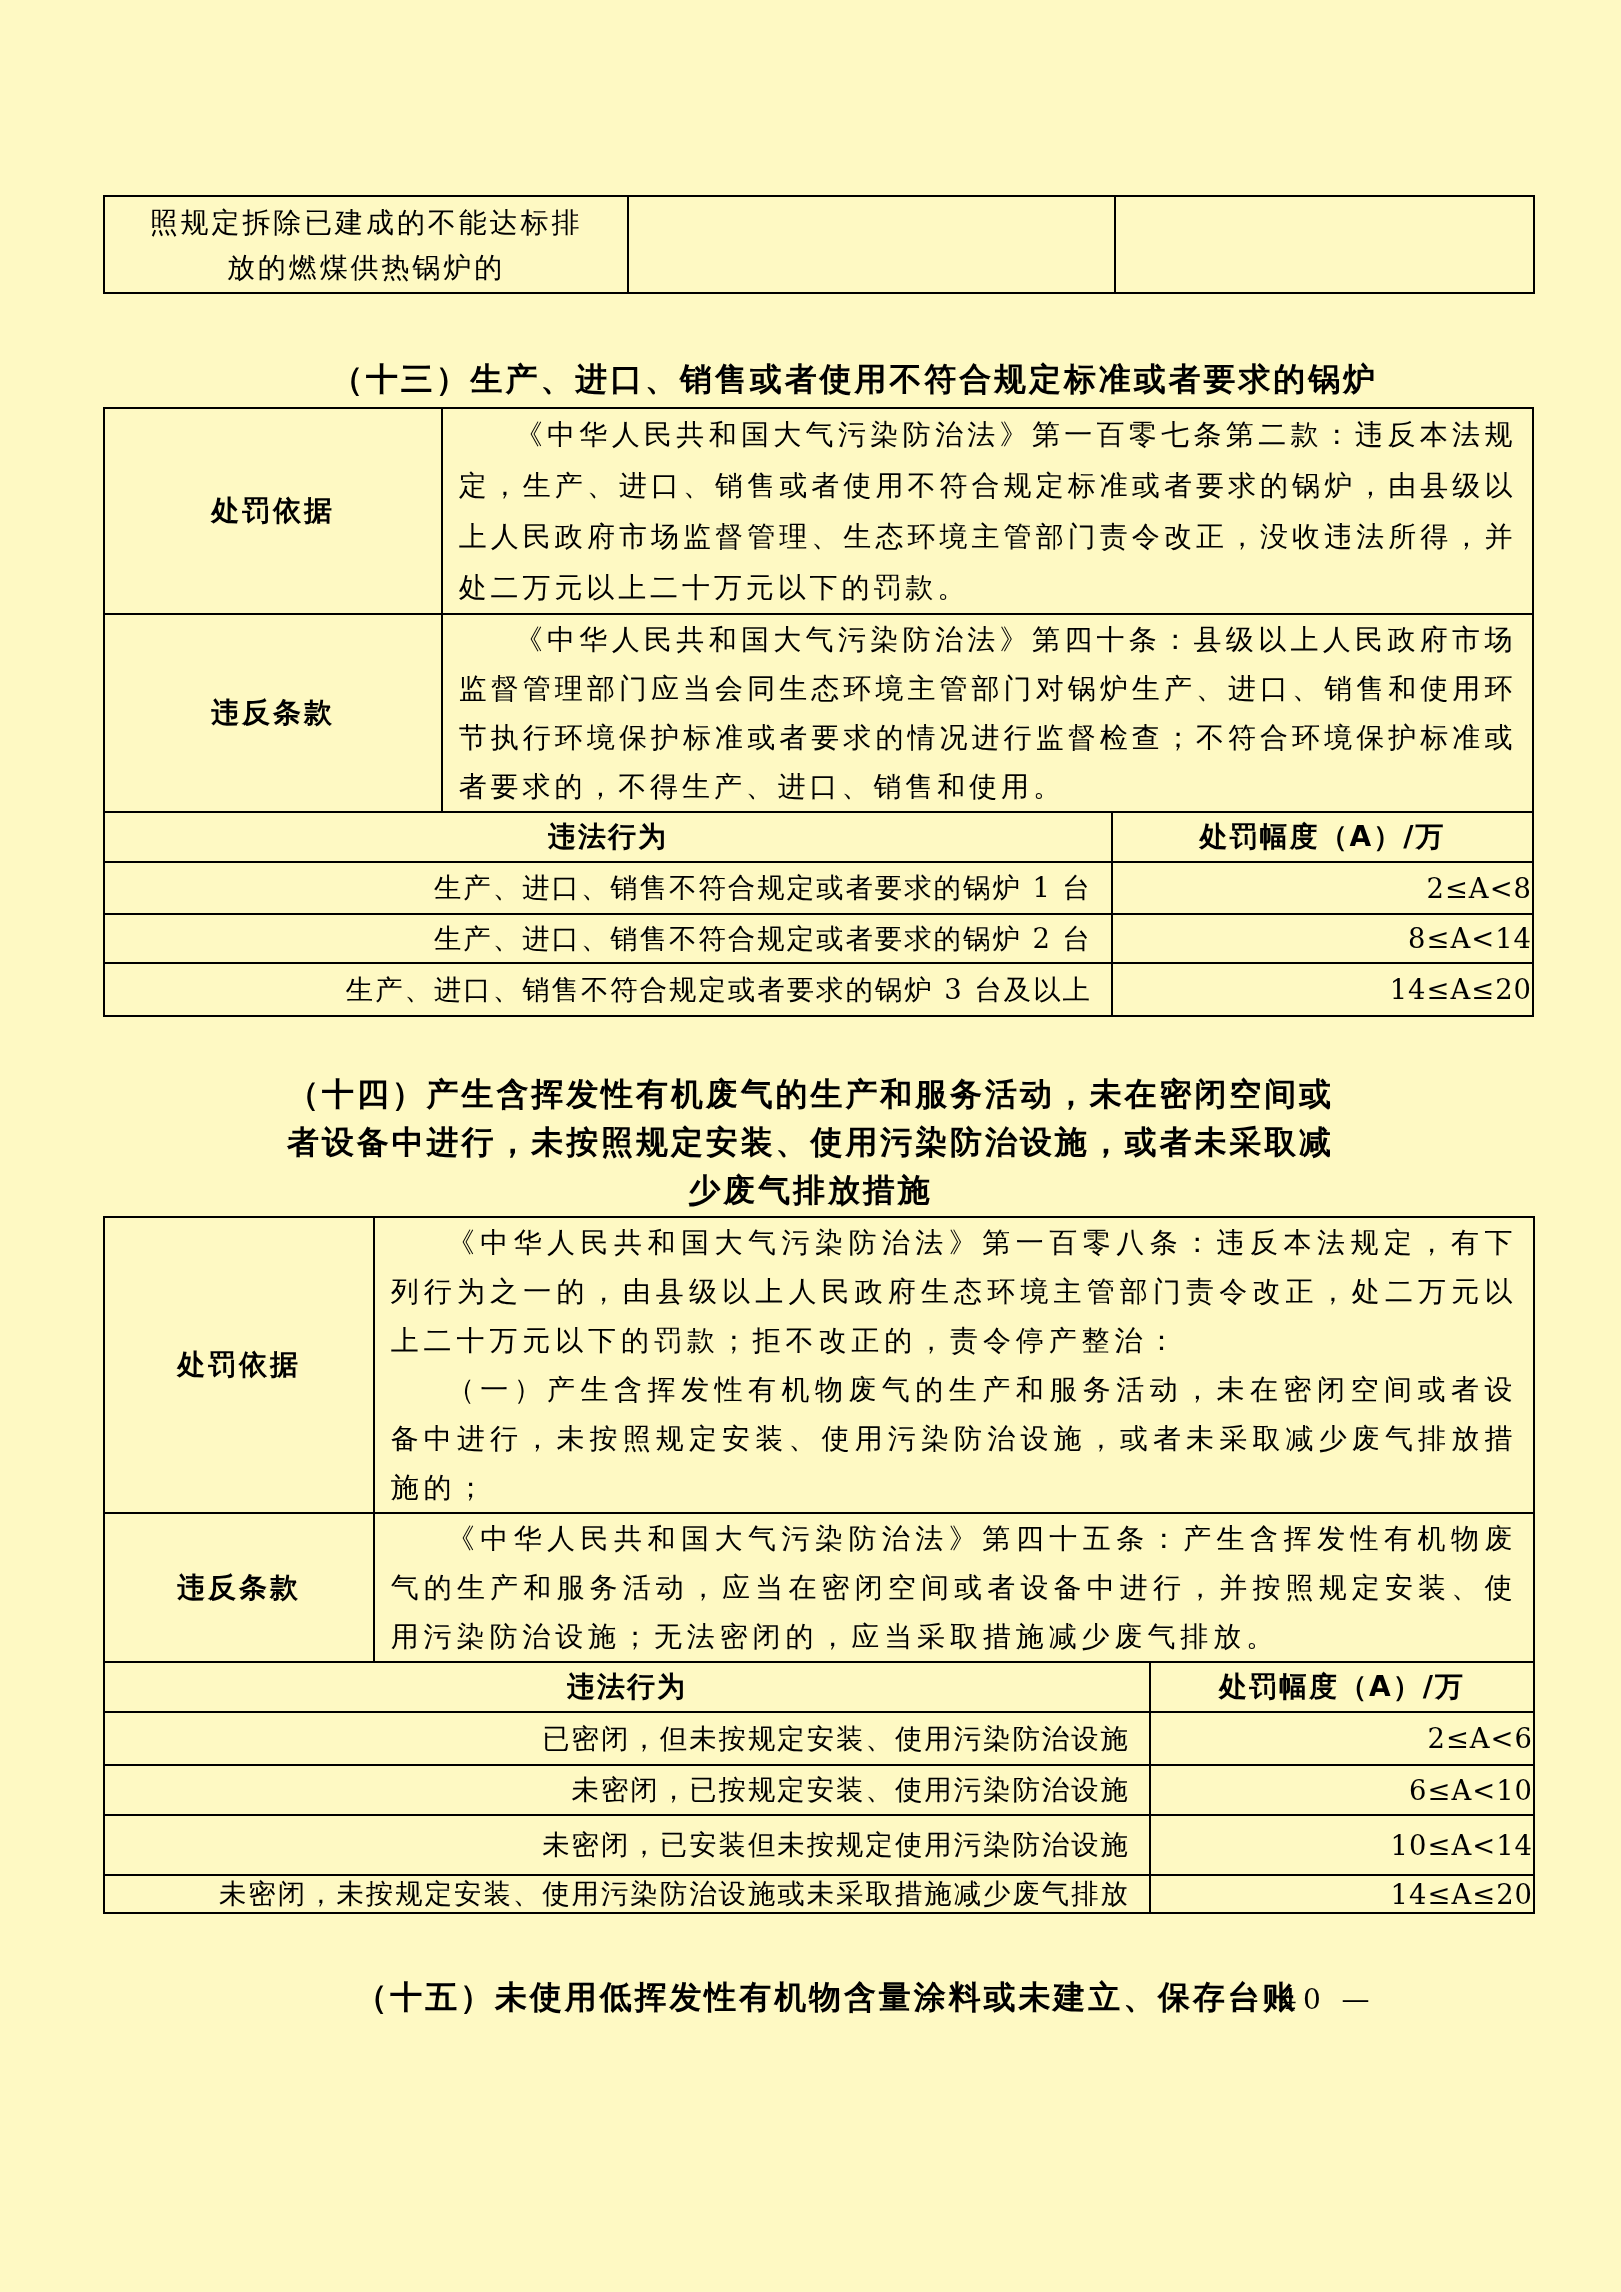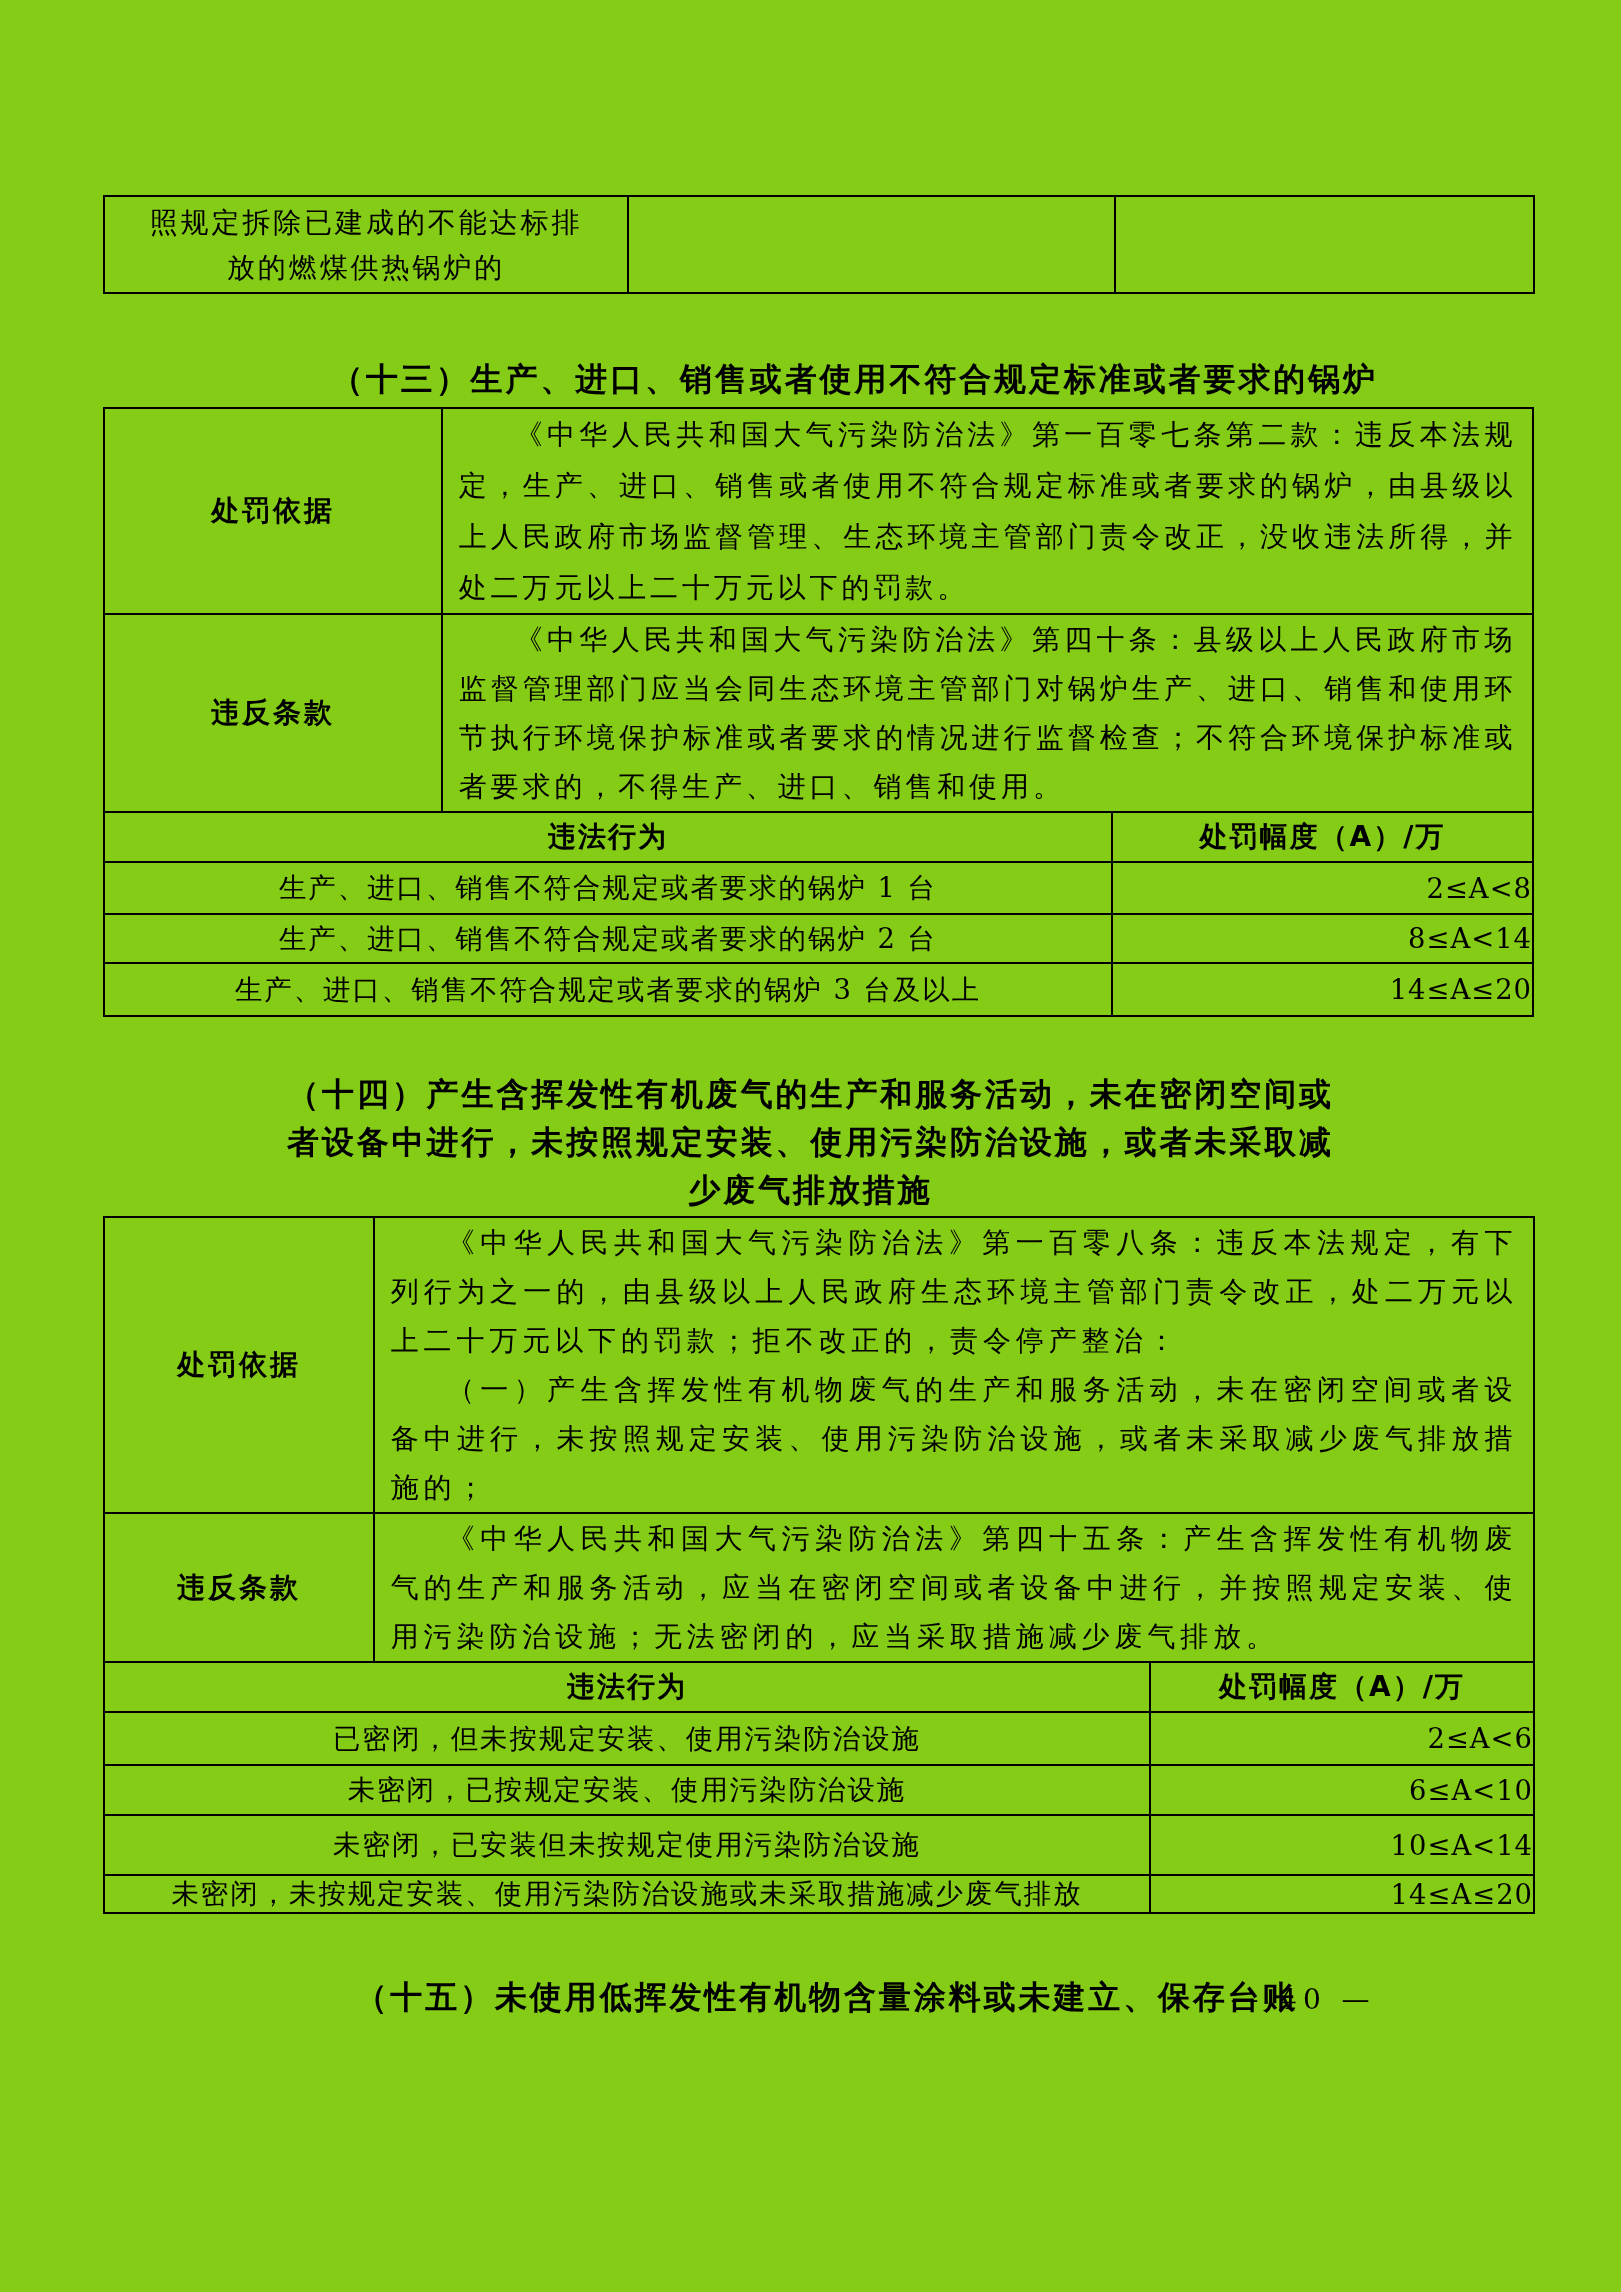--- a/index.html
+++ b/index.html
@@ -1,20 +1,20 @@
 <!DOCTYPE html>
 <html><head>
 <meta charset="utf-8">
 <style>
   html,body{margin:0;padding:0;background:#ffffff;}
   .page{
     position:relative;
     width:1621px;
     height:2293px;
-    background:#84cc16;
+    background:#fef9c3;
     color:#000;
     font-family:"DejaVu Serif", serif;
     overflow:hidden;
     text-decoration:underline;
   }
   table.doc{
     position:absolute;
     left:103px;
     border-collapse:collapse;
     table-layout:fixed;
@@ -50,21 +50,21 @@
   .ls5{letter-spacing:4.9px;}
   .header-cell{
     text-align:center;
     vertical-align:middle;
     font-family:"DejaVu Sans", sans-serif;
     font-weight:bold;
     font-size:28px;
     letter-spacing:2px;
   }
   .data-cell{
-    text-align:center;
+    text-align:right;
     vertical-align:middle;
     font-size:27.4px;
     letter-spacing:2px;
     padding:0 19px !important;
   }
   .range-cell{
     text-align:right;
     vertical-align:middle;
     font-size:27.4px;
     letter-spacing:1px;

